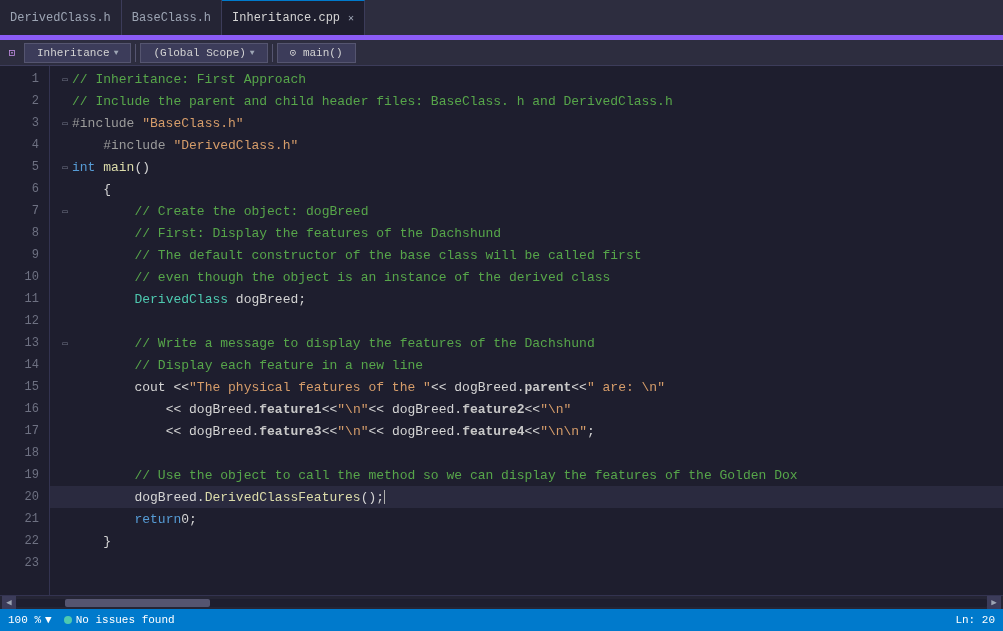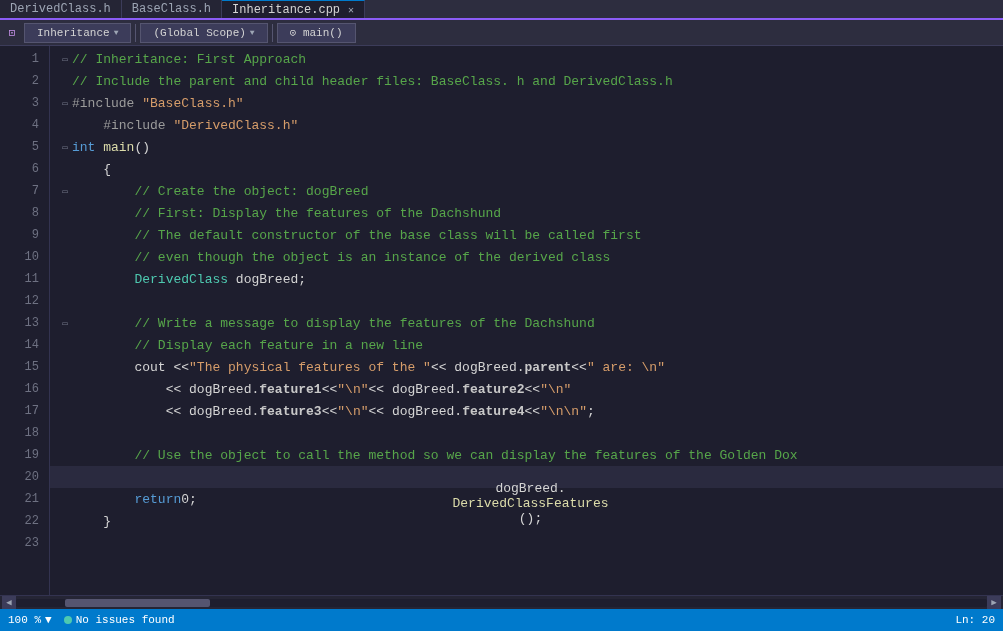--- a/index.html
+++ b/index.html
@@ -13,22 +13,22 @@
       height: 631px;
       width: 1003px;
       overflow: hidden;
     }
 
     
     .tab-bar {
       display: flex;
       align-items: center;
       background: #2d2d3f;
-      border-bottom: 2px solid #8b5cf6;
-      height: 20px;
+      border-bottom: 5px solid #8b5cf6;
+      height: 40px;
       flex-shrink: 0;
     }
     .tab {
       display: flex;
       align-items: center;
       padding: 0 10px;
       height: 100%;
       font-size: 12px;
       color: #9da5b4;
       background: #252535;
@@ -396,21 +396,21 @@
     <div class="code-line">
       <span class="fold-gutter"></span>
     </div>
 
     <div class="code-line">
       <span class="fold-gutter"></span>
       <span class="c-plain">&nbsp;&nbsp;&nbsp;&nbsp;&nbsp;&nbsp;&nbsp;&nbsp;</span>
       <span class="c-comment">// Use the object to call the method so we can display the features of the Golden Dox</span>
     </div>
 
-    <div class="code-line" style="background:#2a2a3f;flex-direction:column;">
+    <div class="code-line" style="background:#2a2a3f;">
       <span class="fold-gutter"></span>
       <span class="c-plain">&nbsp;&nbsp;&nbsp;&nbsp;&nbsp;&nbsp;&nbsp;&nbsp;</span>
       <span class="c-plain">dogBreed.</span>
       <span class="c-func">DerivedClassFeatures</span>
       <span class="c-plain">();</span>
       <span class="cursor"></span>
     </div>
 
     <div class="code-line">
       <span class="fold-gutter"></span>

